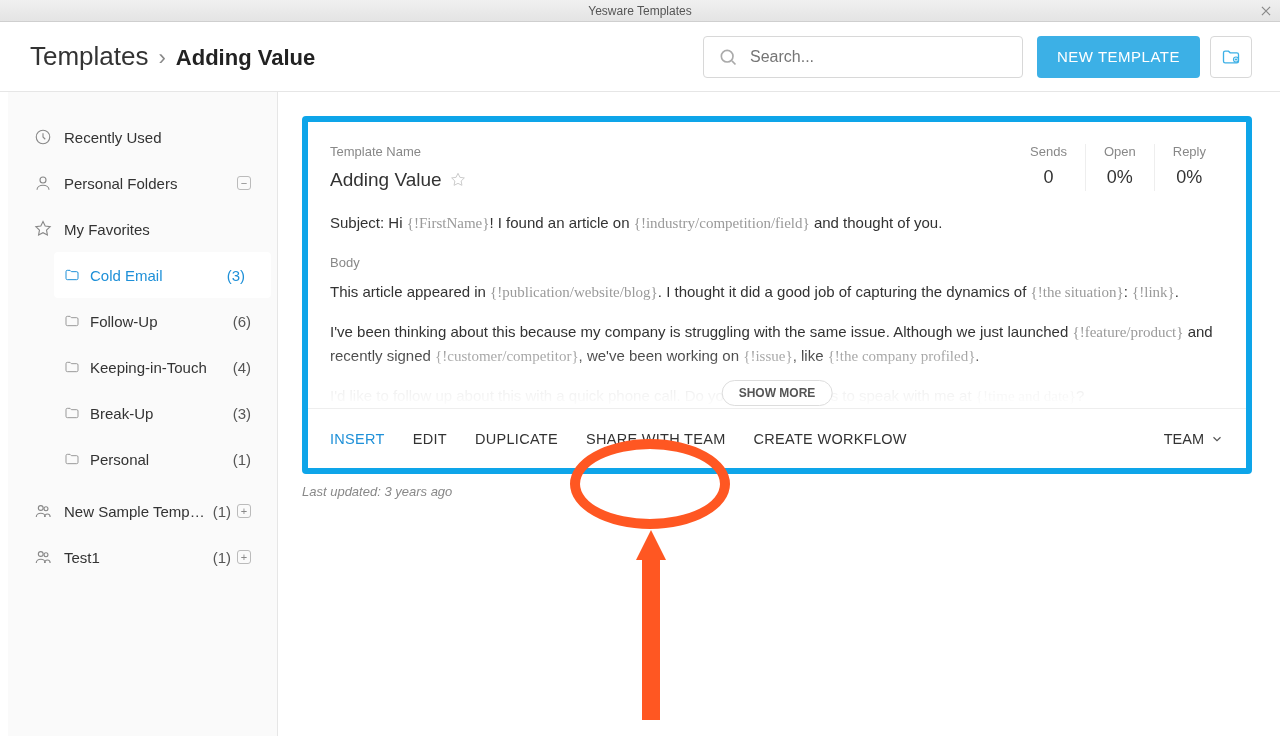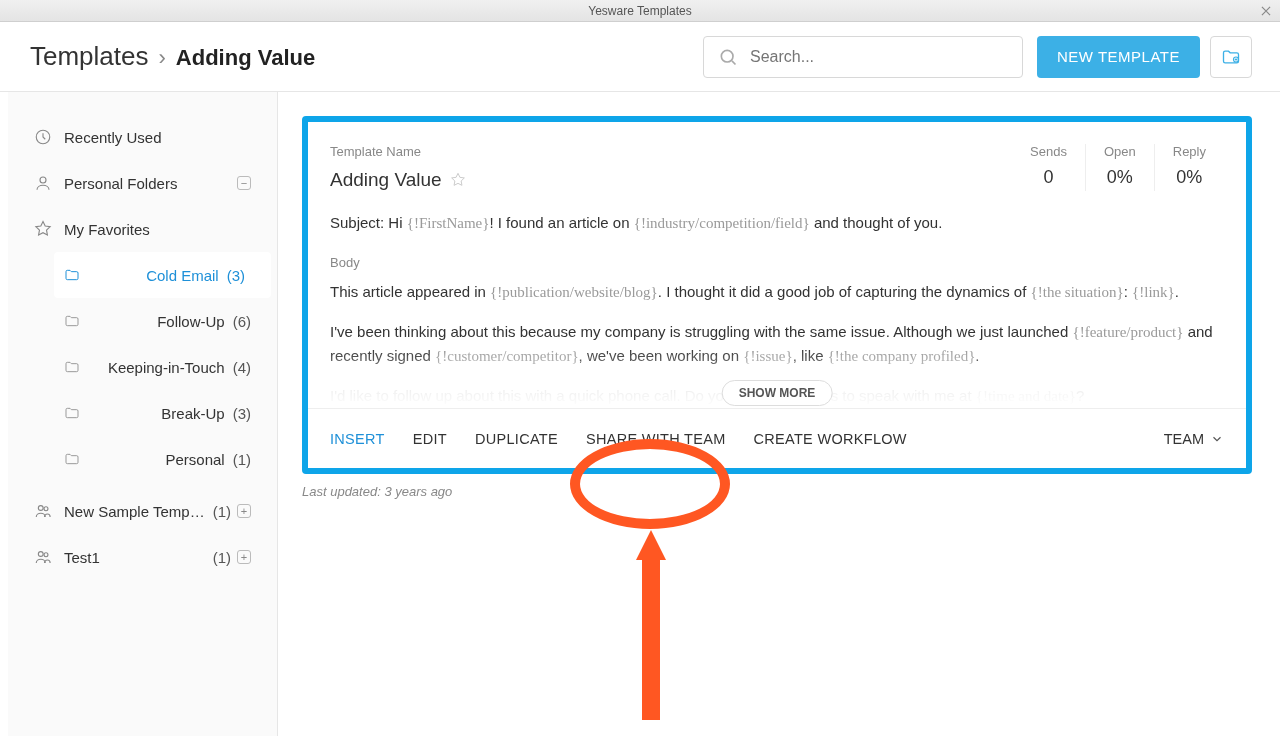--- a/index.html
+++ b/index.html
@@ -19,21 +19,21 @@
 .folder-icon-btn svg { width: 20px; height: 20px; stroke: #3CB0E6; fill: none; }
 .body-wrap { display: flex; height: calc(736px - 22px - 66px); margin-left: 8px; }
 .sidebar { width: 270px; border-right: 1px solid #e6e6e6; background: #fafafa; padding-top: 22px; font-size: 15px; color: #333; }
 .side-item { display: flex; align-items: center; height: 46px; padding: 0 26px; cursor: pointer; position: relative; }
 .side-item .ico { width: 18px; height: 18px; margin-right: 12px; stroke: #888; fill: none; stroke-width: 1.5; }
 .side-item .lbl { flex: 1; white-space: nowrap; overflow: hidden; text-overflow: ellipsis; }
 .side-item .collapse { width: 14px; height: 14px; border: 1px solid #bbb; border-radius: 3px; display: flex; align-items: center; justify-content: center; font-size: 11px; color: #888; line-height: 1; }
 .side-item .add { width: 14px; height: 14px; border: 1px solid #bbb; border-radius: 3px; display: flex; align-items: center; justify-content: center; font-size: 11px; color: #888; line-height: 1; margin-left: 6px; }
 .side-item .cnt { color: #555; margin-left: 8px; }
 .side-sub { padding-left: 46px; }
-.side-sub .side-item { padding-left: 10px; height: 46px; text-align: right; }
+.side-sub .side-item { padding-left: 10px; height: 46px; }
 .side-sub .side-item.active { background: #fff; border-radius: 4px; margin: 0 6px 0 0; padding-left: 10px; }
 .side-sub .side-item.active .lbl, .side-sub .side-item.active .cnt { color: #1E90D8; }
 .side-sub .side-item.active svg { stroke: #1E90D8 !important; }
 .side-sub .fico { width: 16px; height: 16px; margin-right: 10px; stroke: #999; fill: none; }
 .content { flex: 1; padding: 24px 28px 0 24px; position: relative; overflow: hidden; }
 .card { background: #fff; border: 6px solid #0ea5e9; border-radius: 4px; padding: 22px 22px 0 22px; position: relative; }
 .card-top { display: flex; }
 .tname-block { flex: 1; }
 .small-lbl { font-size: 13px; color: #888; margin-bottom: 10px; }
 .tname-row { display: flex; align-items: center; font-size: 19px; color: #333; }

